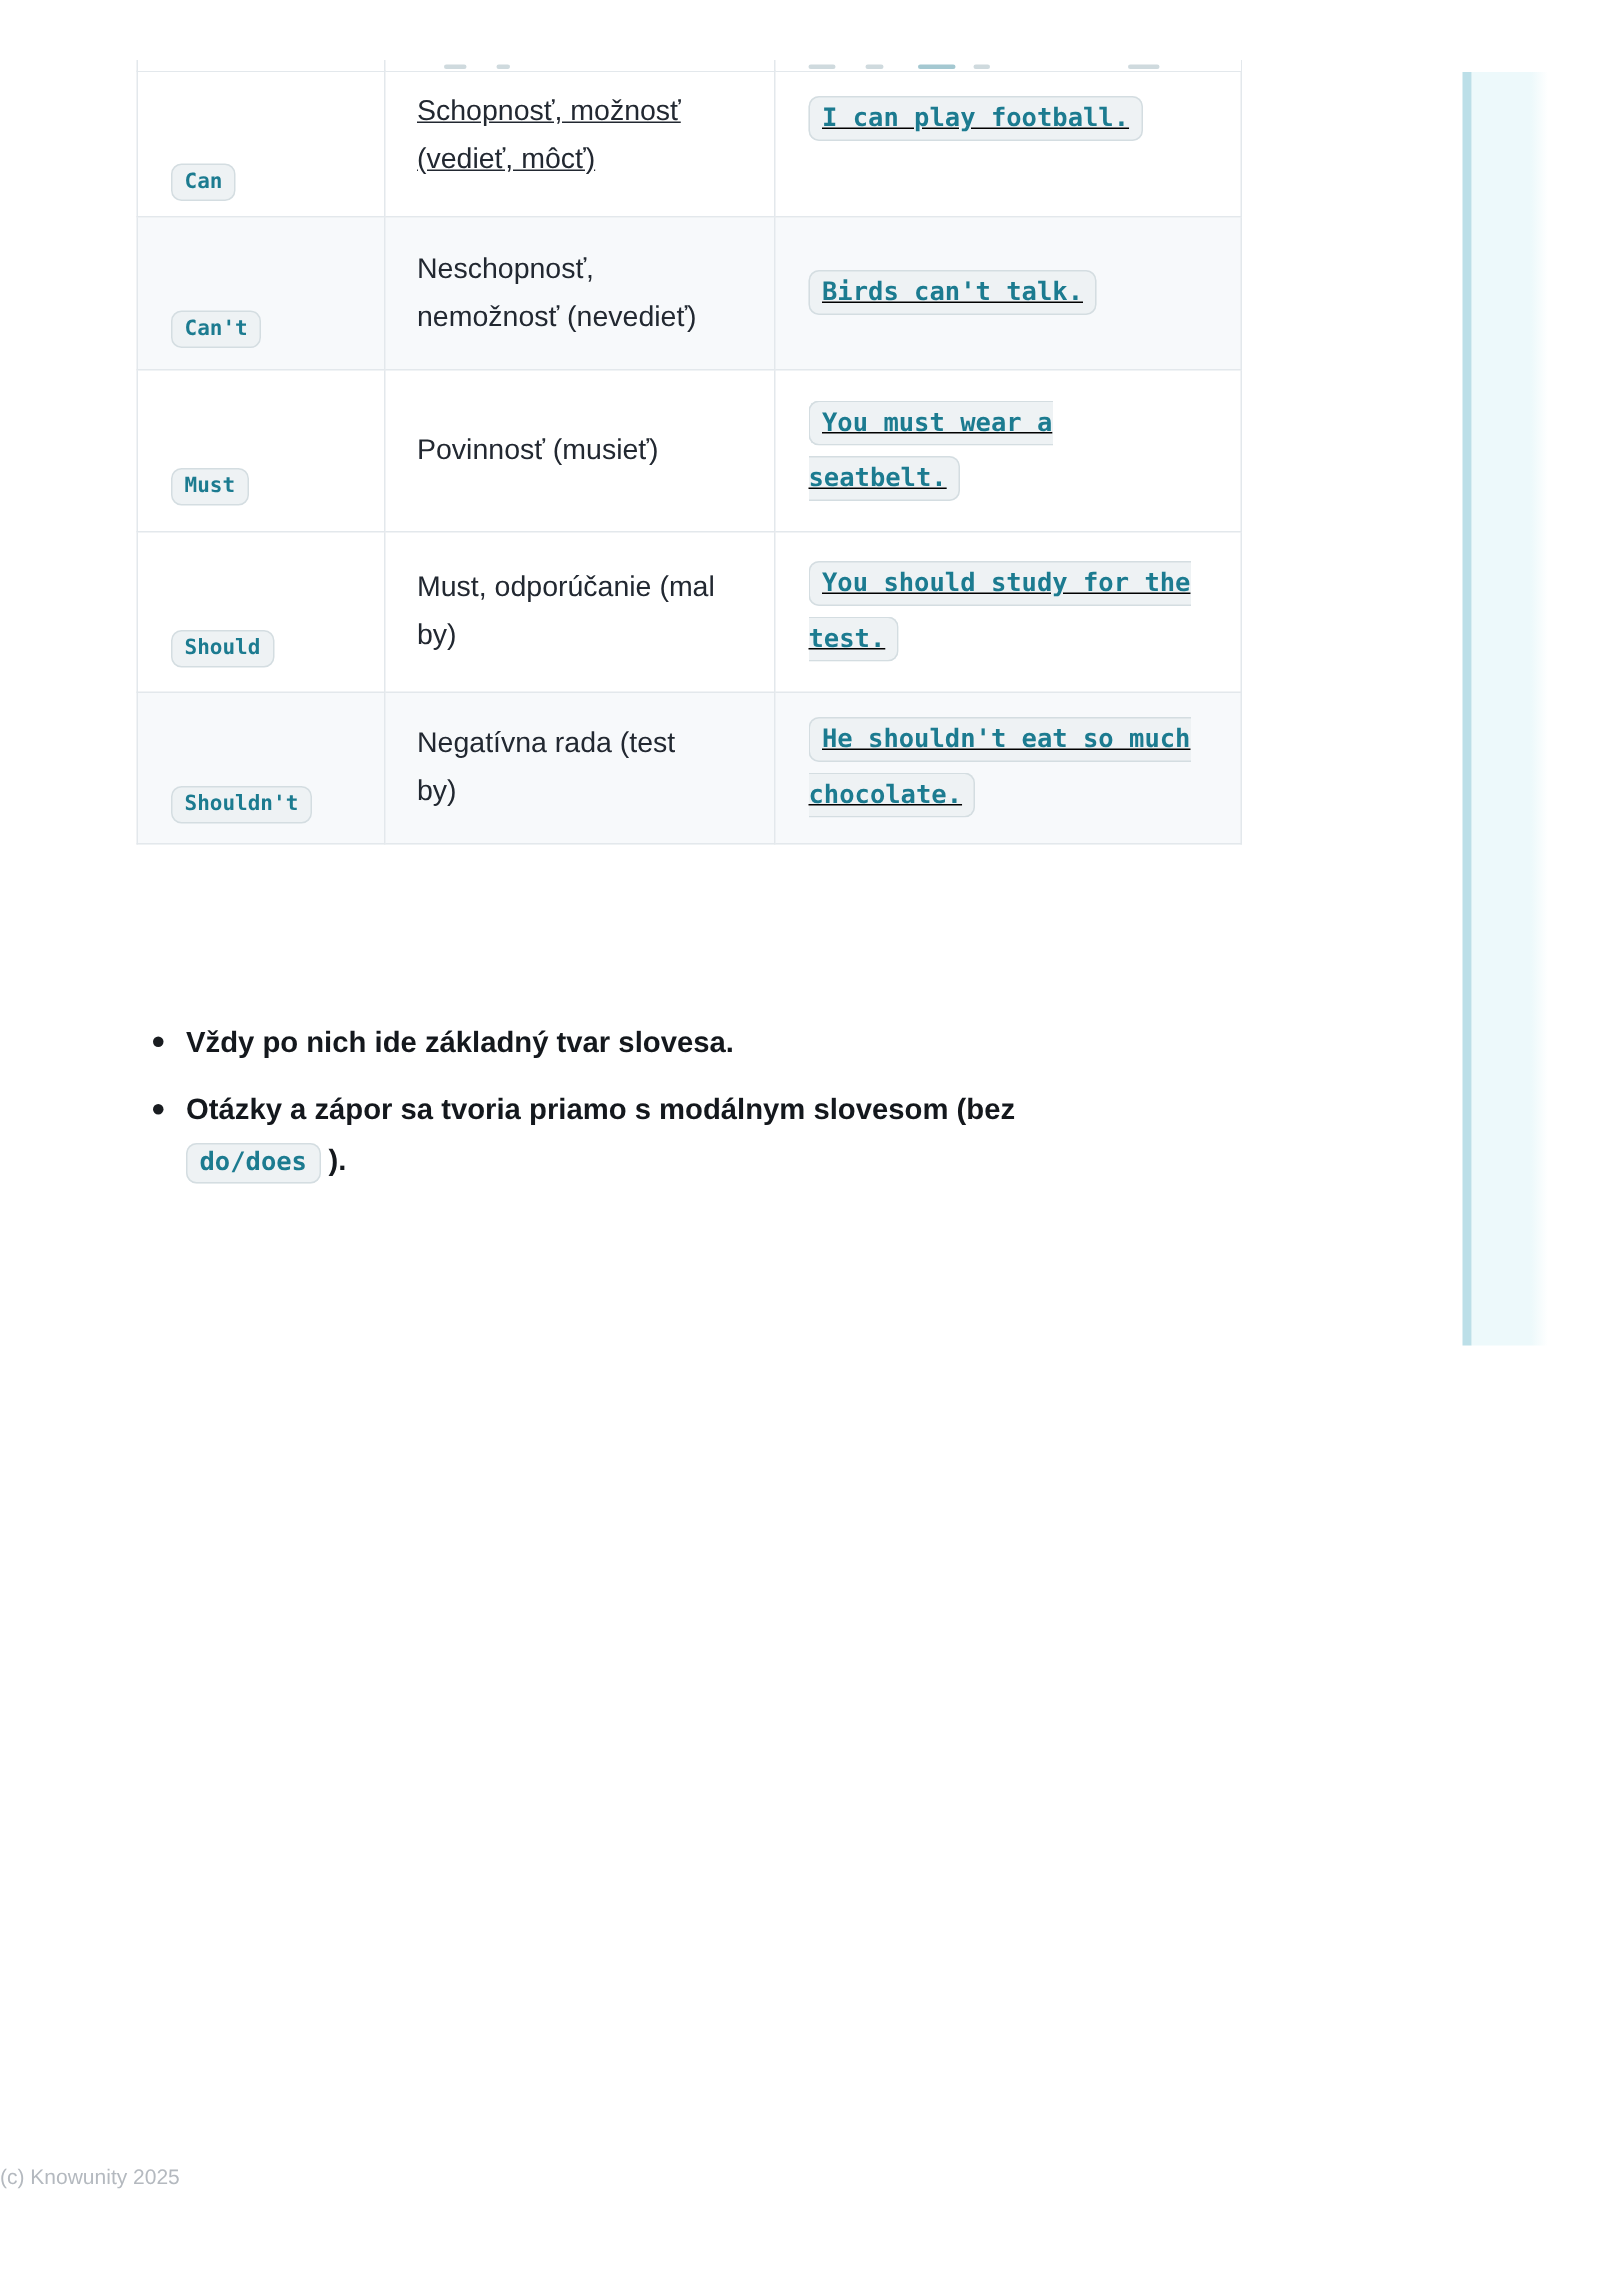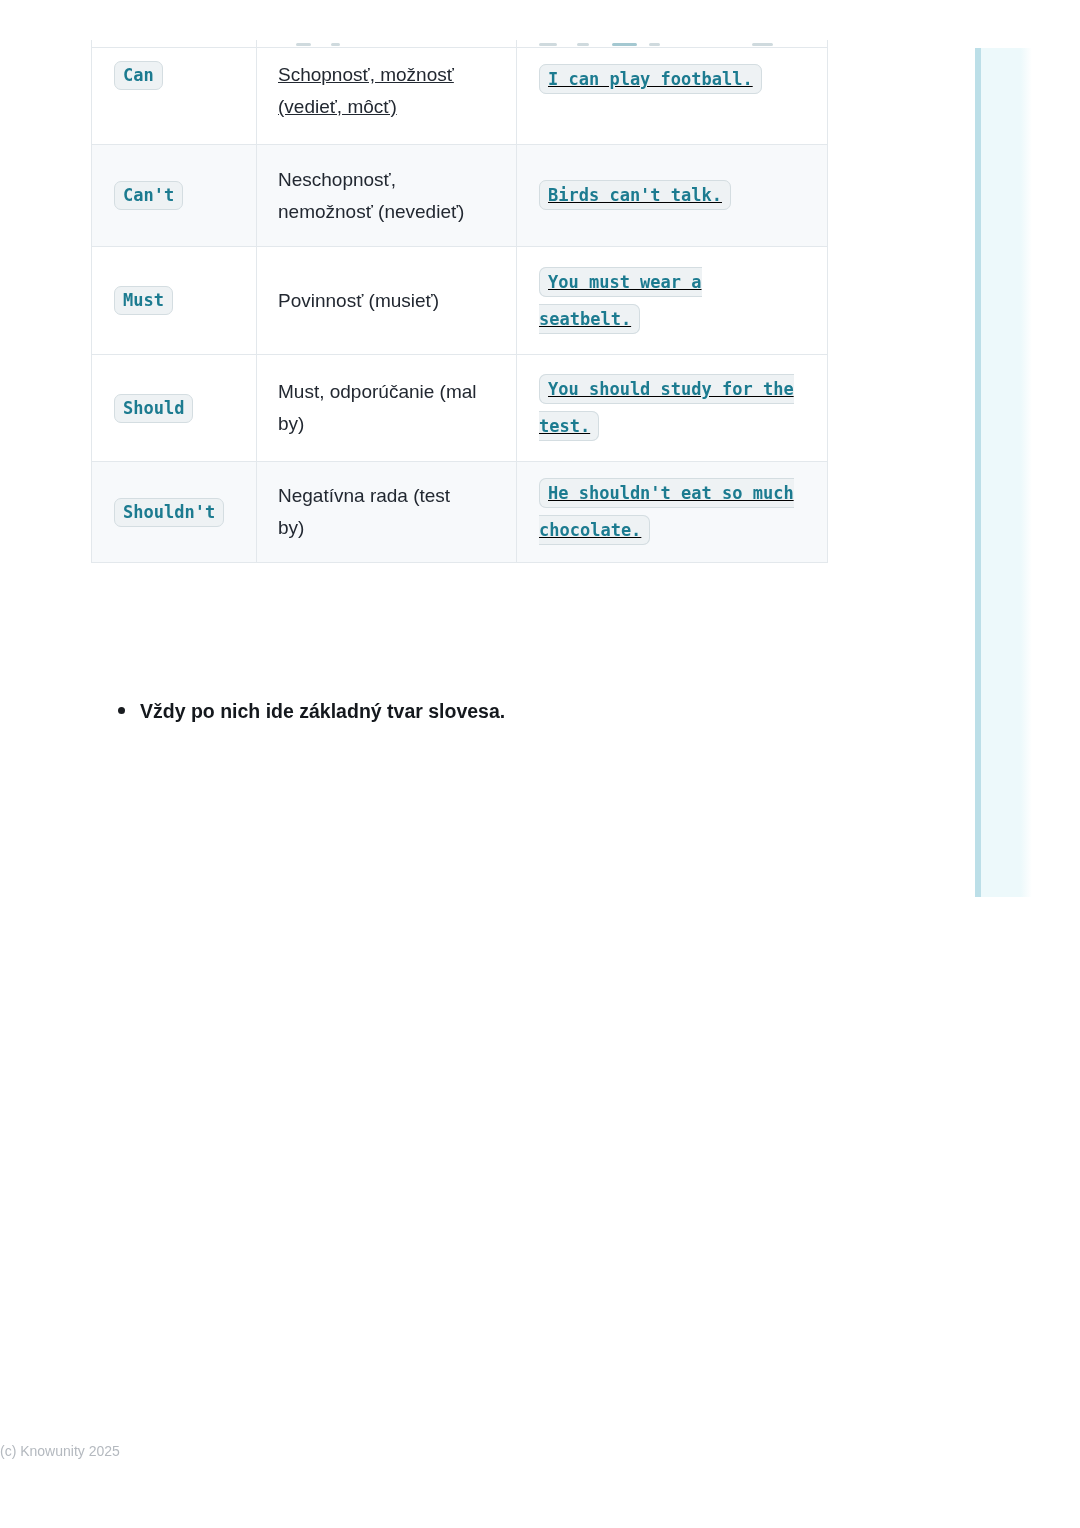--- a/index.html
+++ b/index.html
@@ -33,42 +33,42 @@
     border-top:none;height:7px;padding:0;position:relative;background:#ffffff;
   }
   tr.row-0{height:97px;} tr.row-1{height:102px;} tr.row-2{height:108px;}
   tr.row-3{height:78px;} tr.row-4{height:107px;} tr.row-5{height:101px;}
   tr.row-0 td{vertical-align:top;}
   tr.row-0 .cell-modal,tr.row-0 .cell-example{padding-top:13px;}
   tr.row-0 .cell-meaning{padding-top:11px;text-decoration:underline;}
   .cell-modal{padding-left:22px;}
   .badge{
     display:inline-block;
-    font-family:"DejaVu Sans Mono", monospace;font-size:17px;font-weight:bold;
+    font-family:"DejaVu Sans Mono", monospace;font-size:14px;font-weight:bold;
     color:var(--badge-text);background:var(--badge-bg);
     border:1px solid var(--badge-border);border-radius:7px;
-    padding:3px 8px 4px;white-space:nowrap;
+    padding:3px 8px 4px;white-space:nowrap;margin-top:48px;
   }
   .cell-meaning{
     padding:0 21px;font-size:19px;line-height:32px;color:var(--text-dark);
     white-space:pre-line;
   }
   .cell-example{padding:0 20px 0 22px;line-height:37px;text-decoration:underline;}
   code.example{
     font-family:"DejaVu Sans Mono", monospace;font-size:17px;font-weight:bold;
     color:var(--badge-text);background:var(--badge-bg);
     border:1px solid var(--badge-border);border-radius:7px;
     padding:4px 8px;
   }
   .sliver{position:absolute;bottom:1px;height:3px;border-radius:2px;background:#cfdade;}
   .sliver.teal{background:#a4c8d1;}
   
   .notes{
     position:absolute;left:91px;top:678px;width:660px;
-    list-style:none;margin:16px;padding:0;
+    list-style:none;margin:0;padding:0;
   }
   .notes li{
     position:relative;padding-left:33px;margin-bottom:11px;
     font-size:19.5px;line-height:34px;font-weight:bold;color:var(--bullet-text);
   }
   .notes li::before{
     content:"";position:absolute;left:11px;top:13px;width:7px;height:7px;
     border-radius:50%;background:#191c20;
   }
   .notes code{
@@ -141,17 +141,18 @@
         <td class="cell-modal"><span class="badge">Shouldn't</span></td>
         <td class="cell-meaning">Negatívna rada (test
 by)</td>
         <td class="cell-example"><code class="example">He shouldn't eat so much chocolate.</code></td>
       </tr>
     </tbody>
 </table>
 
 <ul class="notes" id="notes-list">
     <li><span>Vždy po nich ide základný tvar slovesa.</span></li>
+    <li><span>Otázky a zápor sa tvoria priamo s modálnym slovesom (bez </span><code>do/does</code><span> ).</span></li>
   </ul>
 
 <div class="side-panel"></div>
 
 <div class="copyright">(c) Knowunity 2025</div>
 
 </body></html>

